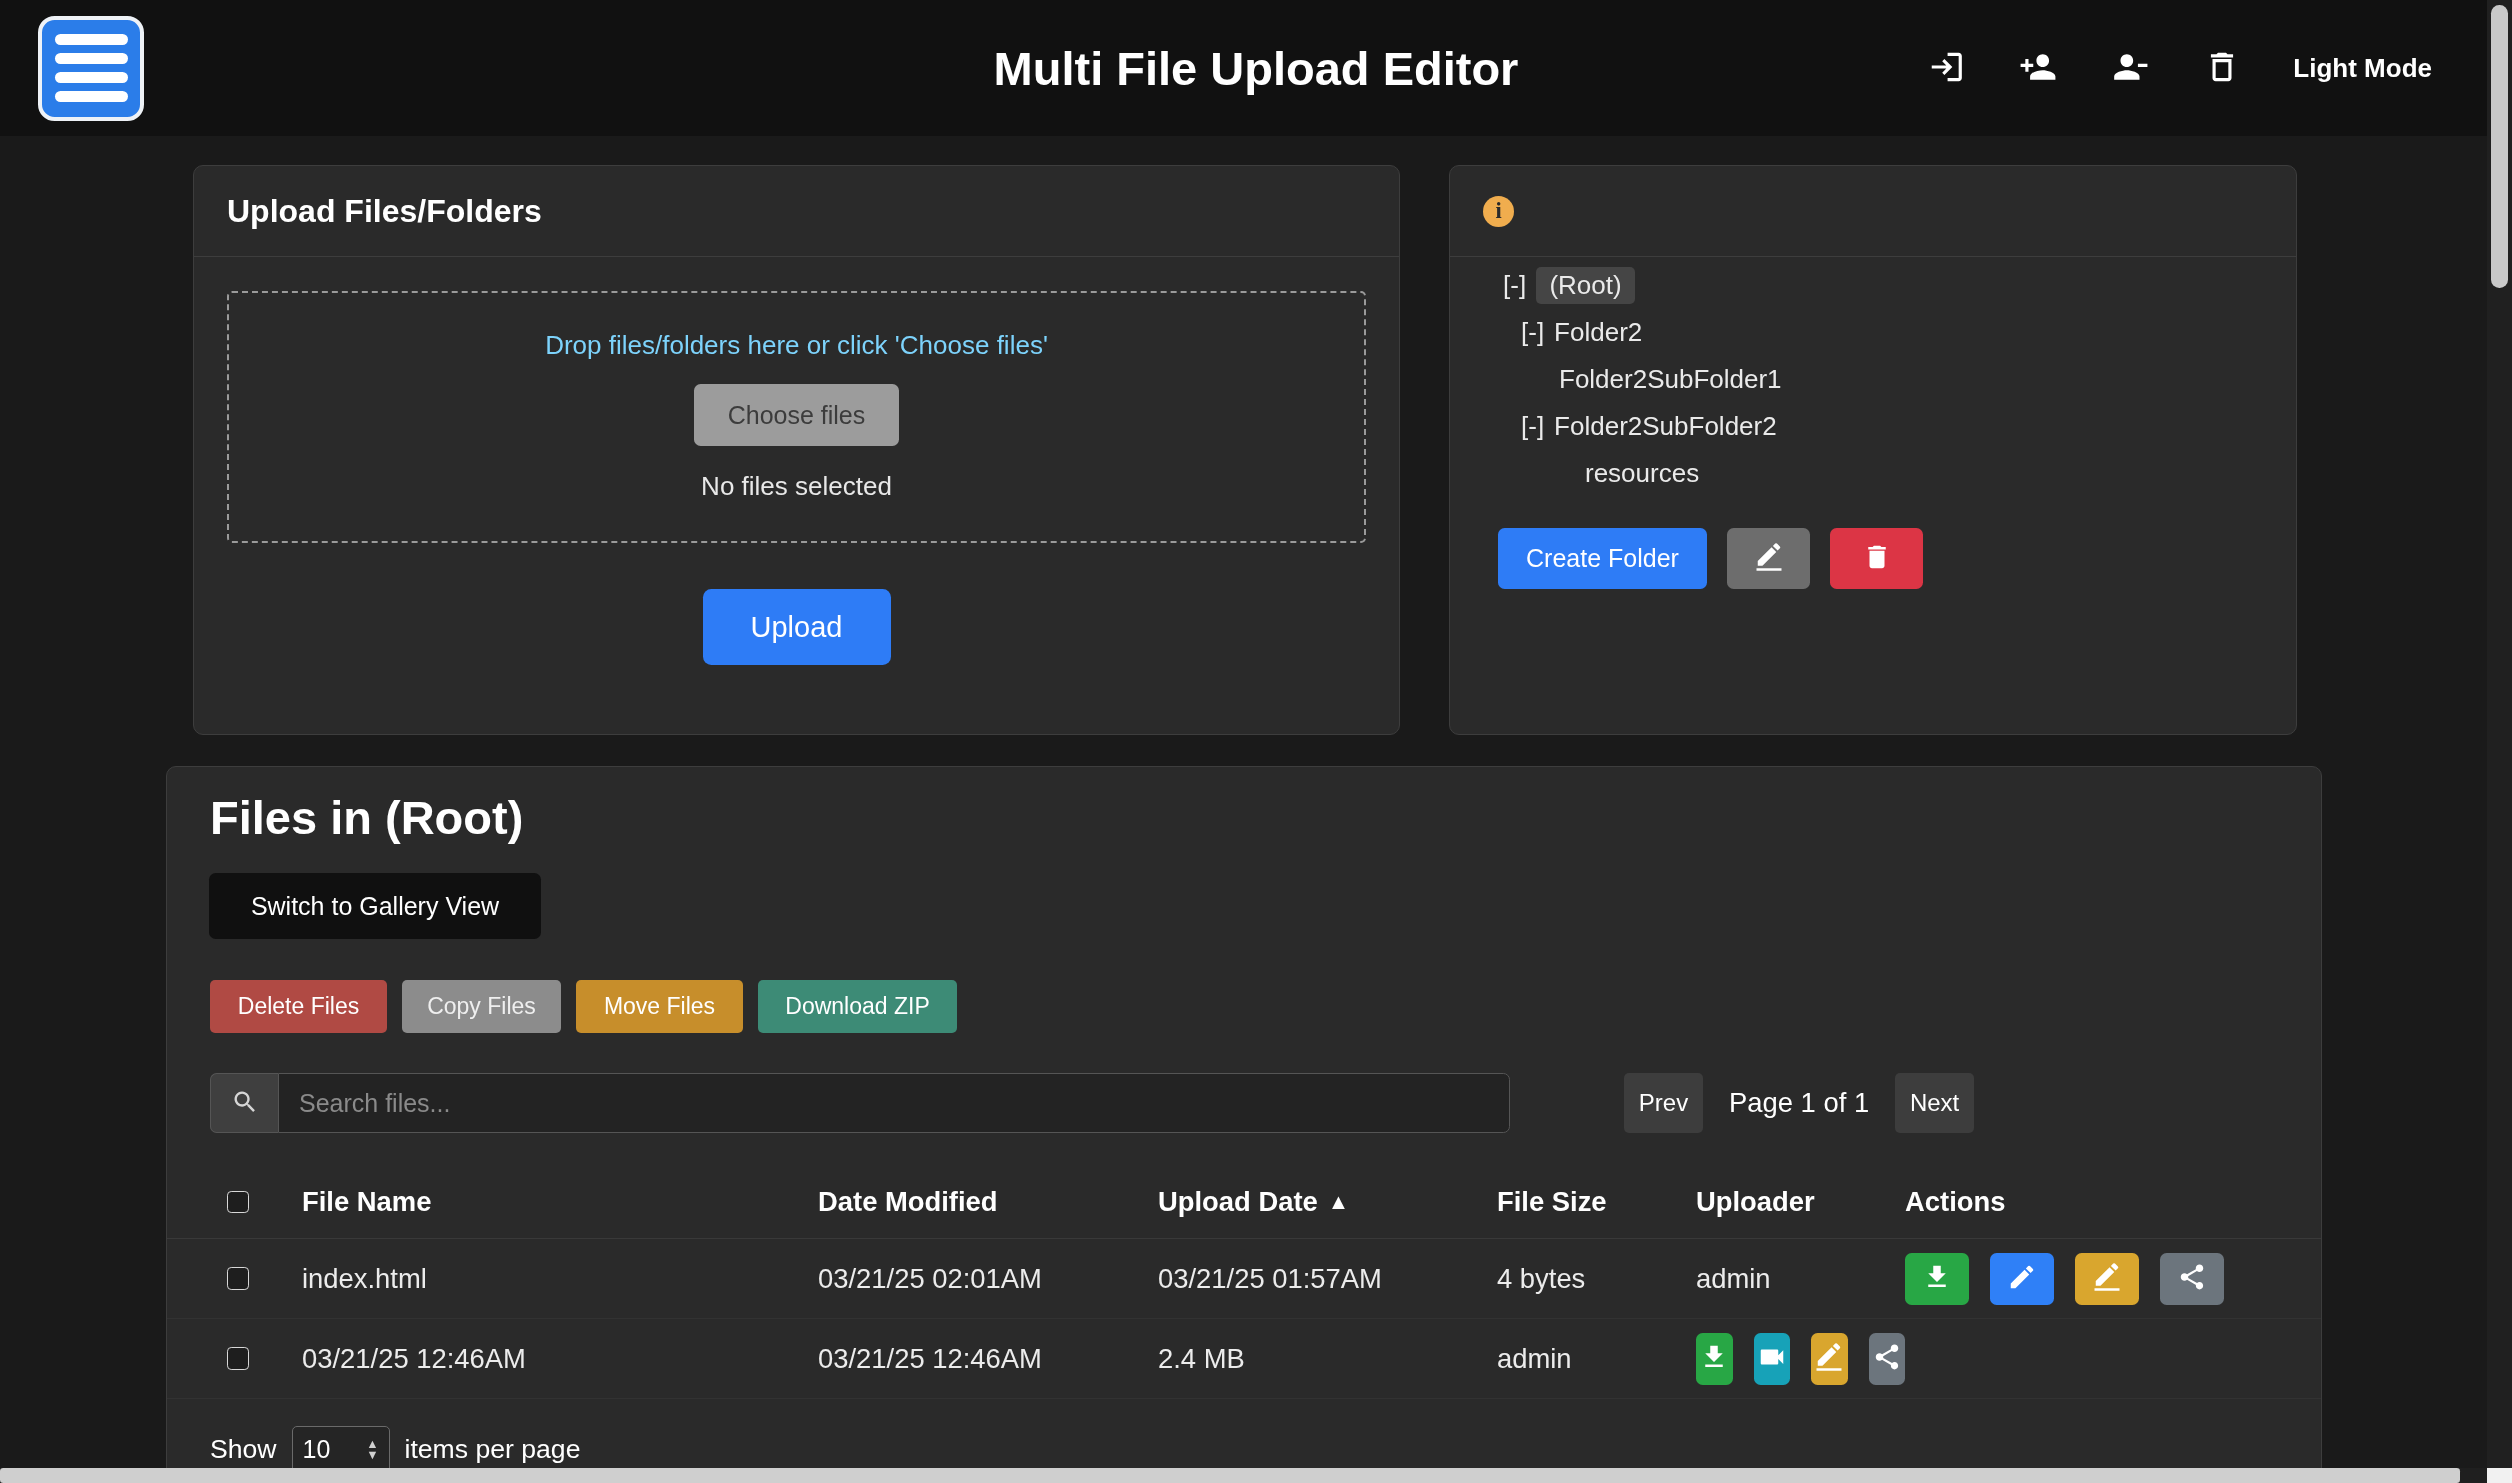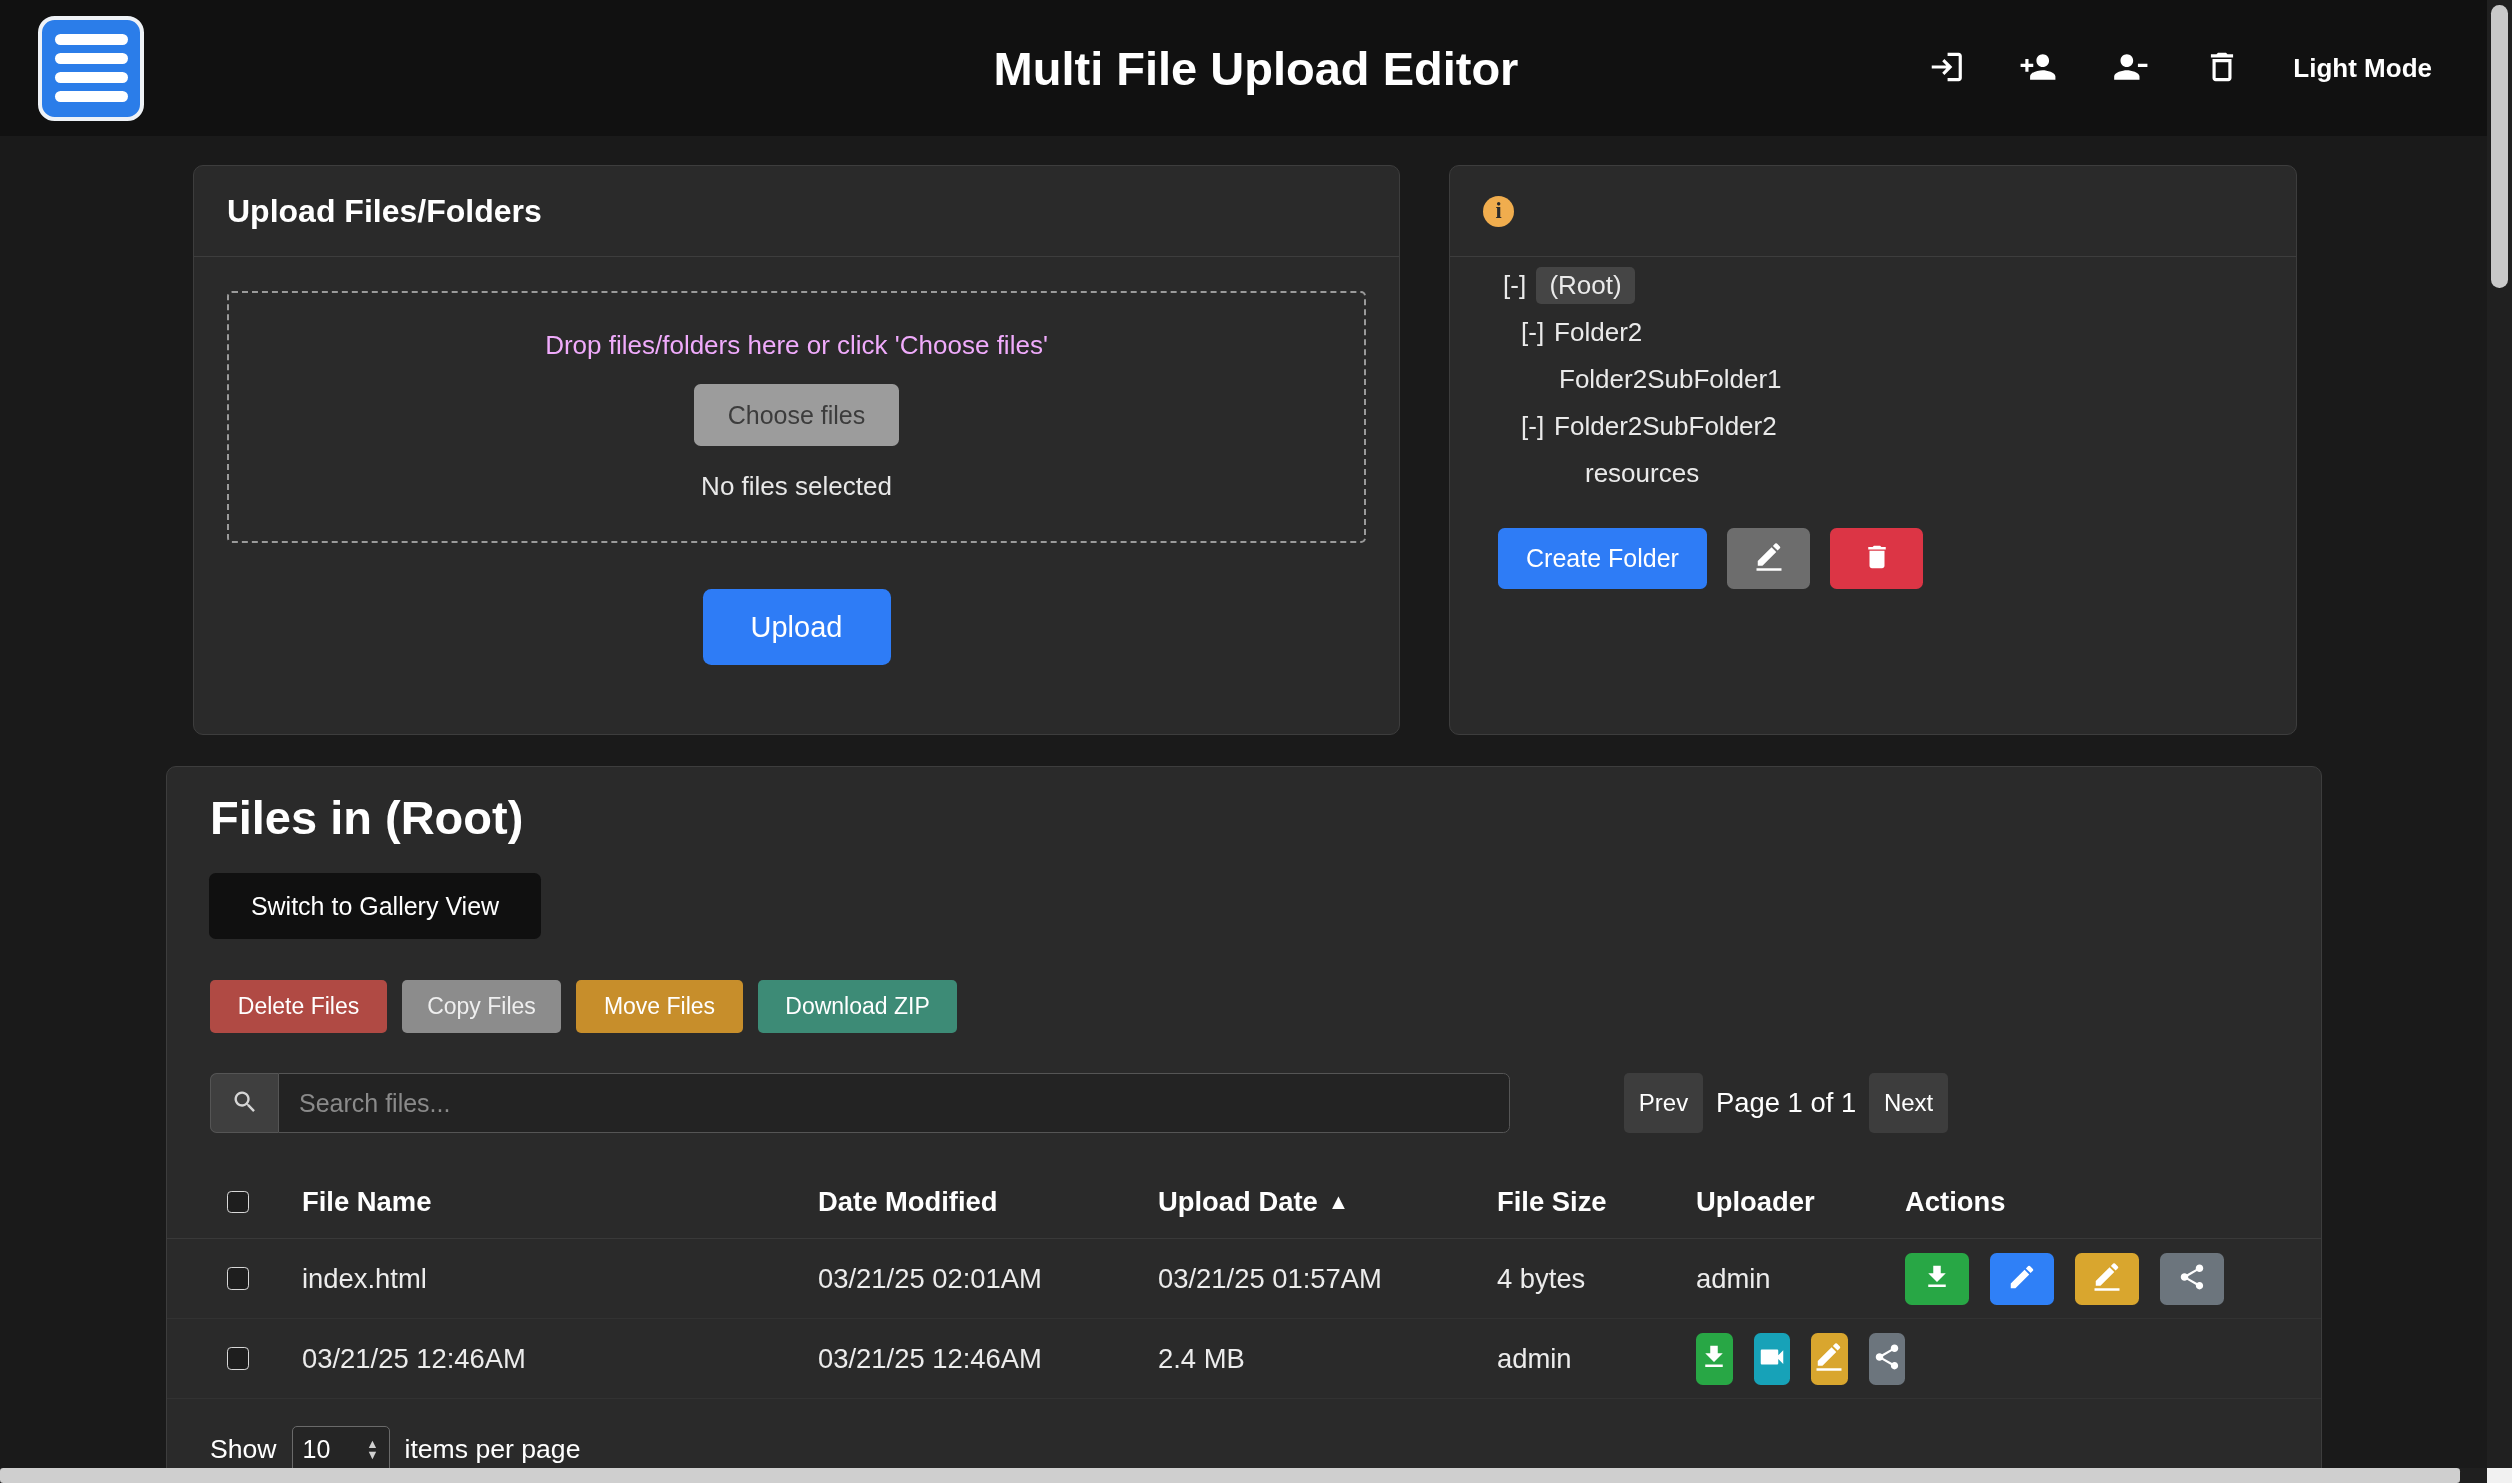--- a/index.html
+++ b/index.html
@@ -24,21 +24,21 @@
   .card { position:absolute; background:#2a2a2a; border:0.8px solid #3d3d3d; border-radius:10px; }
   .card-header { height:91px; border-bottom:0.8px solid #3d3d3d; display:flex; align-items:center;
                  justify-content:space-between; padding:0 33px; }
   .card-header h2 { font-size:32px; font-weight:bold; }
 
   
   .upload-card { left:193px; top:165px; width:1207px; height:570px; }
   .dropzone { position:absolute; left:33px; top:125px; width:1139px; height:252px;
               border:2.5px dashed #9a9a9a; border-radius:5px; display:flex; flex-direction:column;
               align-items:center; padding-top:37px; }
-  .drop-hint { font-size:26px; color:#f0abfc; }
+  .drop-hint { font-size:26px; color:#7dd3fc; }
   .choose-btn { margin-top:23px; width:205px; height:62px; background:#9c9c9c; color:#3c3c3c;
                 font-size:25px; border:none; border-radius:6.6px; cursor:pointer; font-family:inherit; }
   .no-files { margin-top:25px; font-size:26px; color:#e8e8e8; }
   .upload-btn { position:absolute; left:50%; transform:translateX(-50%); top:423px; width:188px; height:76px;
                 background:#2e7cf6; color:#fff; font-size:29px; border:none; border-radius:8.3px; cursor:pointer; font-family:inherit; }
 
   
   .folder-card { left:1449px; top:165px; width:848px; height:570px; }
   .info-badge { width:31px; height:31px; border-radius:50%; background:#f0ad4e; color:#2a2a2a;
                 display:flex; align-items:center; justify-content:center;
@@ -74,21 +74,21 @@
   .bulk-move   { background:#c78e2b; width:167px; }
   .bulk-zip    { background:#3d8b76; width:199px; }
 
   .search-row { position:absolute; left:43px; top:306px; display:flex; height:60px; }
   .search-iconbox { width:68px; background:#3f3f3f; border:0.8px solid #555; border-right:none;
                     border-radius:6.6px 0 0 6.6px; display:flex; align-items:center; justify-content:center; color:#d6d6d6; }
   .search-iconbox svg { width:28px; height:28px; fill:currentColor; }
   .search-input { width:1232px; background:#232323; border:0.8px solid #555; border-radius:0 6.6px 6.6px 0;
                   color:#fff; font-size:25px; padding:16px 20px; outline:none; font-family:inherit; }
   .search-input::placeholder { color:#8a8a8a; }
-  .pager { position:absolute; left:1457px; top:306px; height:60px; display:flex; align-items:center; gap:13px; }
+  .pager { position:absolute; left:1457px; top:306px; height:60px; display:flex; align-items:center; gap:26px; }
   .pg-btn { width:79px; height:60px; background:#3d3d3d; color:#fff; border:none; border-radius:5px;
             font-size:24px; cursor:pointer; font-family:inherit; }
   .pg-status { font-size:27.4px; white-space:nowrap; }
 
   .table { position:absolute; left:0; top:399px; width:100%; }
   .trow { display:grid; grid-template-columns:75px 516px 340px 339px 199px 209px 1fr;
           align-items:center; padding-left:60px; }
   .thead { height:73px; font-weight:bold; font-size:27.4px; border-bottom:0.8px solid rgba(255,255,255,0.07); }
   .tdata { height:80px; font-size:27.4px; color:#ececec; border-bottom:0.8px solid rgba(255,255,255,0.04); }
   .checkbox { width:22.4px; height:22.4px; border:1.7px solid #d8d8d8; background:#1e1e1e; border-radius:4.2px;

